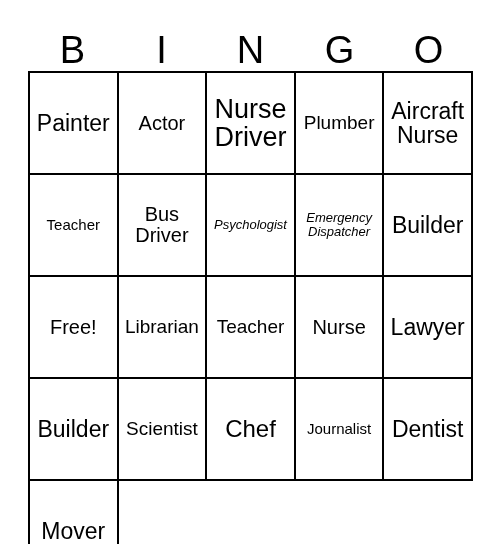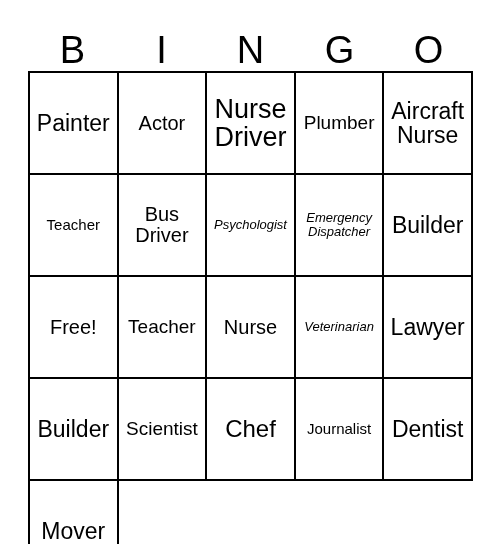--- a/index.html
+++ b/index.html
@@ -129,27 +129,27 @@
         <span class="cell-text fs-xxs">Emergency
 Dispatcher</span>
       </div>
       <div class="cell">
         <span class="cell-text fs-md">Builder</span>
       </div>
       <div class="cell">
         <span class="cell-text fs-xl">Free!</span>
       </div>
       <div class="cell">
+        <span class="cell-text fs-sm">Librarian</span>
+      </div>
+      <div class="cell">
         <span class="cell-text fs-sm">Teacher</span>
       </div>
       <div class="cell">
         <span class="cell-text fs-xl">Nurse</span>
-      </div>
-      <div class="cell">
-        <span class="cell-text fs-xxs">Veterinarian</span>
       </div>
       <div class="cell">
         <span class="cell-text fs-md">Lawyer</span>
       </div>
       <div class="cell">
         <span class="cell-text fs-md">Builder</span>
       </div>
       <div class="cell">
         <span class="cell-text fs-sm">Scientist</span>
       </div>

